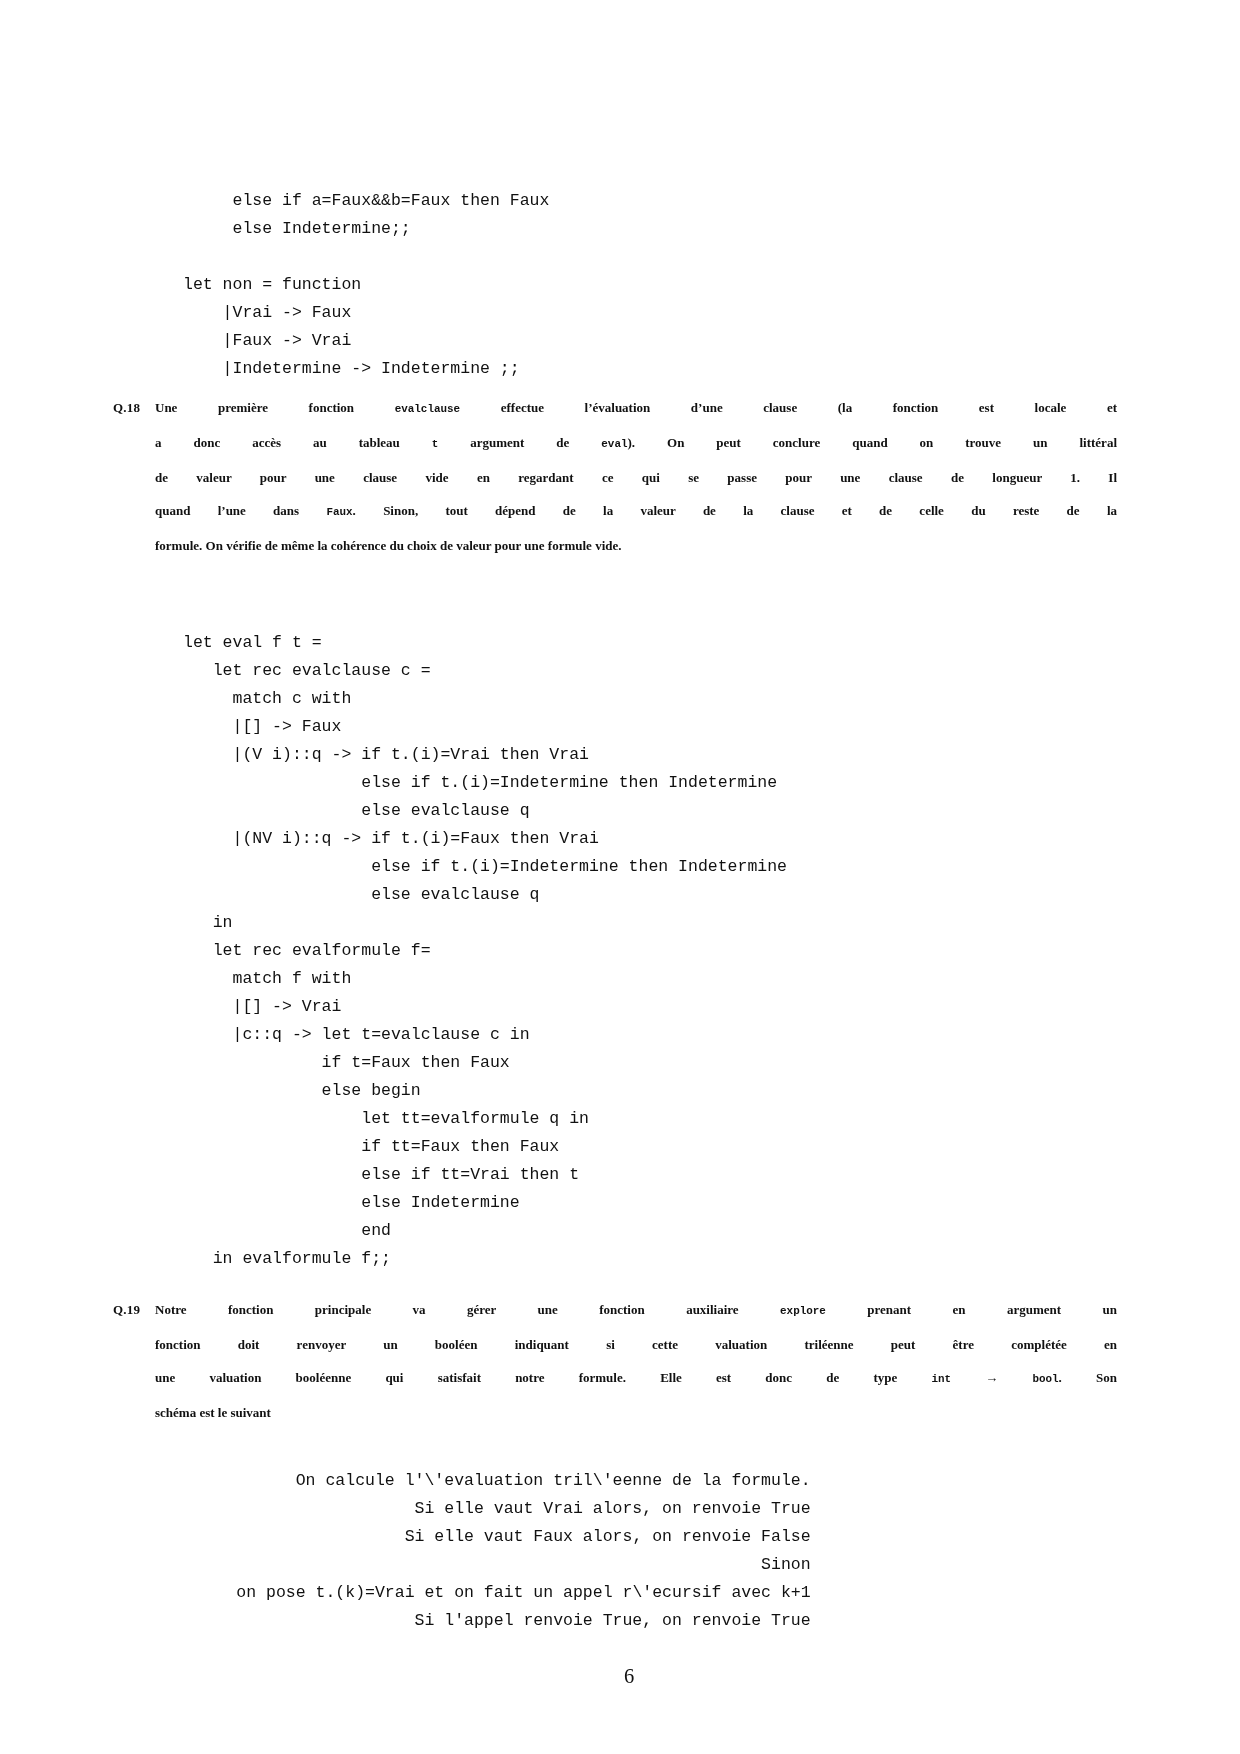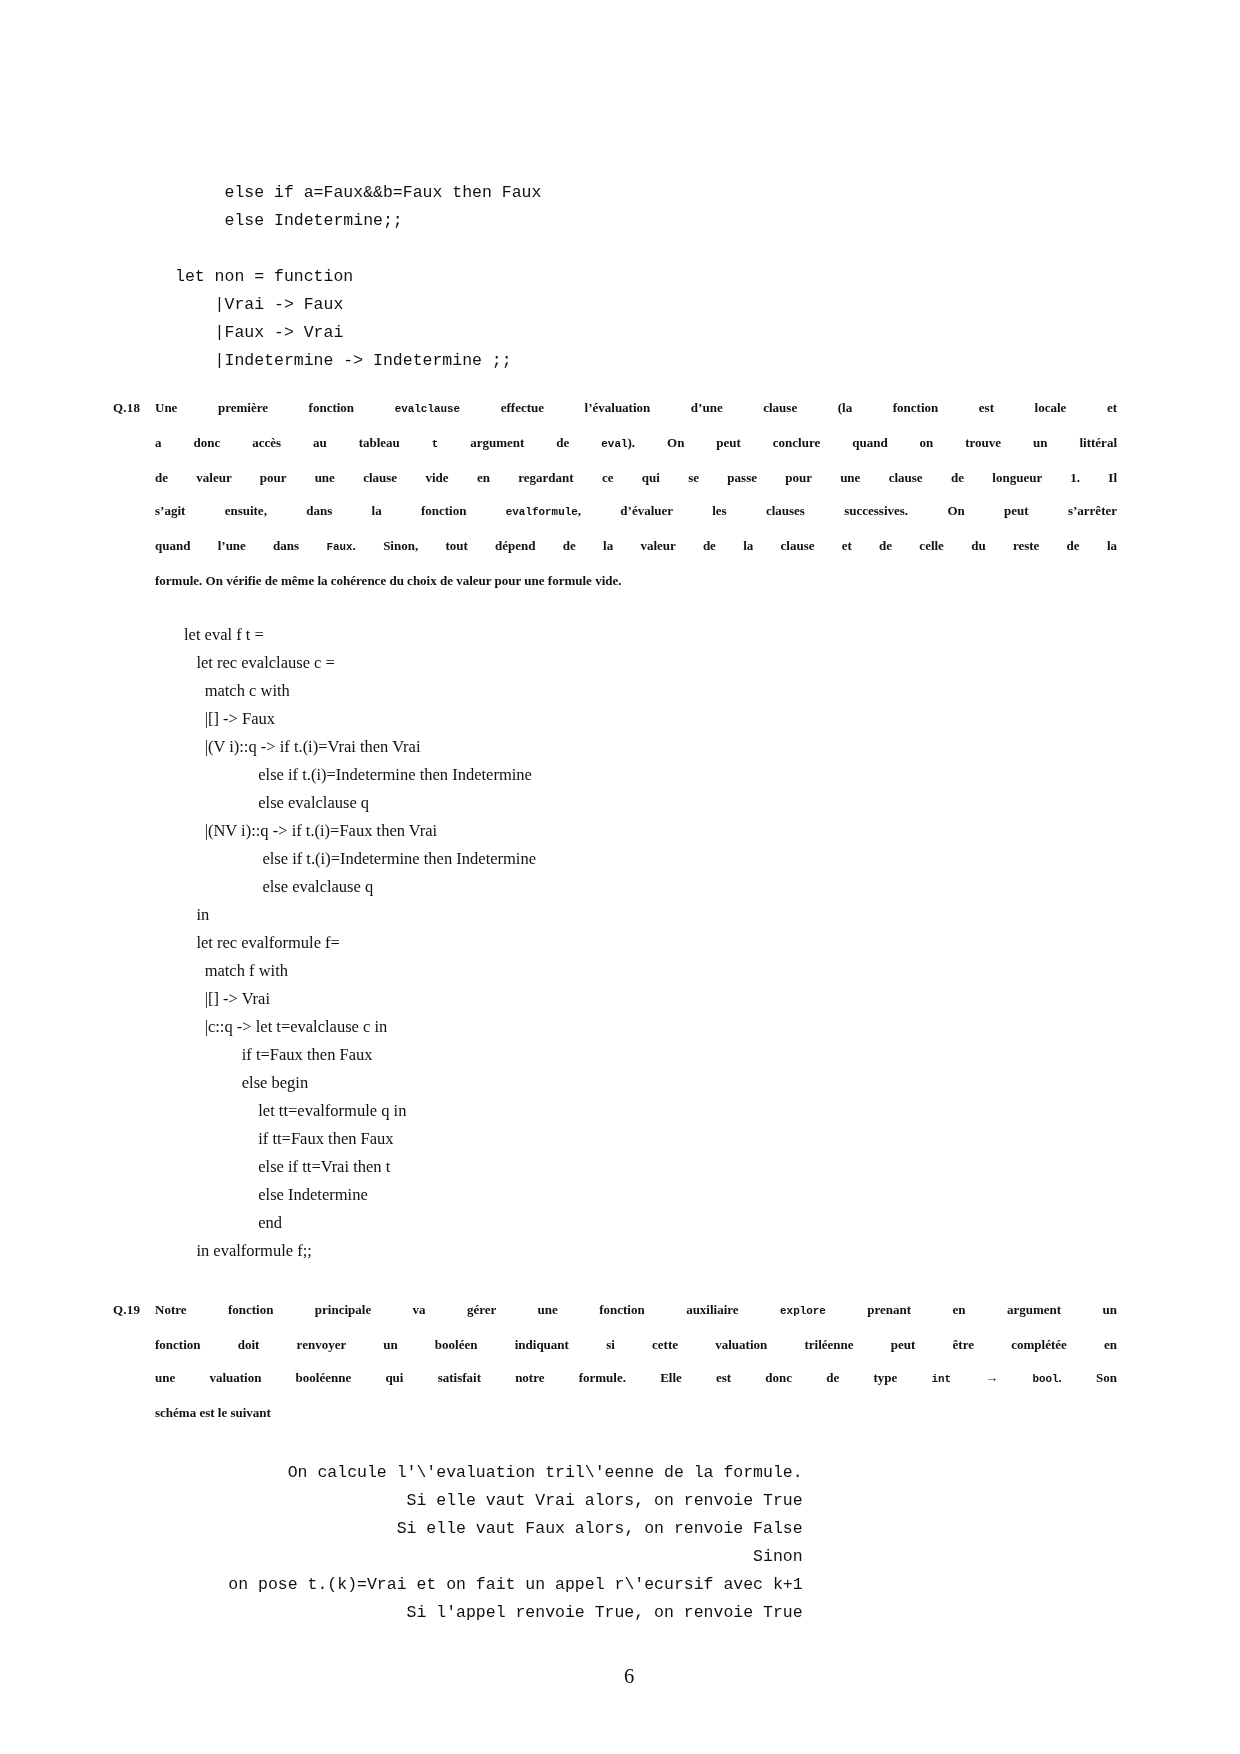--- a/index.html
+++ b/index.html
@@ -7,21 +7,21 @@
     position: relative;
     width: 1240px;
     height: 1754px;
     margin: 0 auto;
     background: #ffffff;
     color: #111111;
     overflow: hidden;
   }
   .code {
     position: absolute;
-    margin: 0;
+    margin: 8px;
     font-family: "Liberation Mono", "DejaVu Sans Mono", monospace;
     font-size: 16.5px;
     line-height: 28px;
     white-space: pre;
     color: #111111;
   }
   .question {
     position: absolute;
     left: 113px;
     width: 1011px;
@@ -78,27 +78,26 @@
     |Vrai -&gt; Faux
     |Faux -&gt; Vrai
     |Indetermine -&gt; Indetermine ;;</pre>
 
   <section class="question" style="top:391px;">
     <span class="qlabel">Q.18</span>
     <div class="qbody">
         <div class="line"><span>Une première fonction </span><span class="tt">evalclause</span><span> effectue l’évaluation d’une clause (la fonction est locale et</span></div>
         <div class="line"><span>a donc accès au tableau </span><span class="tt">t</span><span> argument de </span><span class="tt">eval</span><span>). On peut conclure quand on trouve un littéral</span></div>
         <div class="line"><span>de valeur pour une clause vide en regardant ce qui se passe pour une clause de longueur 1. Il</span></div>
-        <div class="line"><span>s’agit ensuite, dans la fonction </span><span class="tt">evalformule</span><span>, d’évaluer les clauses successives. On peut s’arrêter</span></div>
         <div class="line"><span>quand l’une dans </span><span class="tt">Faux</span><span>. Sinon, tout dépend de la valeur de la clause et de celle du reste de la</span></div>
         <div class="line last"><span>formule. On vérifie de même la cohérence du choix de valeur pour une formule vide.</span></div>
       </div>
   </section>
 
-  <pre class="code" style="top:621px; left:184px;font-family:Liberation Serif, serif;">let eval f t =
+  <pre class="code" style="top:621px; left:175px;">let eval f t =
    let rec evalclause c =
      match c with
      |[] -&gt; Faux
      |(V i)::q -&gt; if t.(i)=Vrai then Vrai
                   else if t.(i)=Indetermine then Indetermine
                   else evalclause q
      |(NV i)::q -&gt; if t.(i)=Faux then Vrai
                    else if t.(i)=Indetermine then Indetermine
                    else evalclause q
    in

